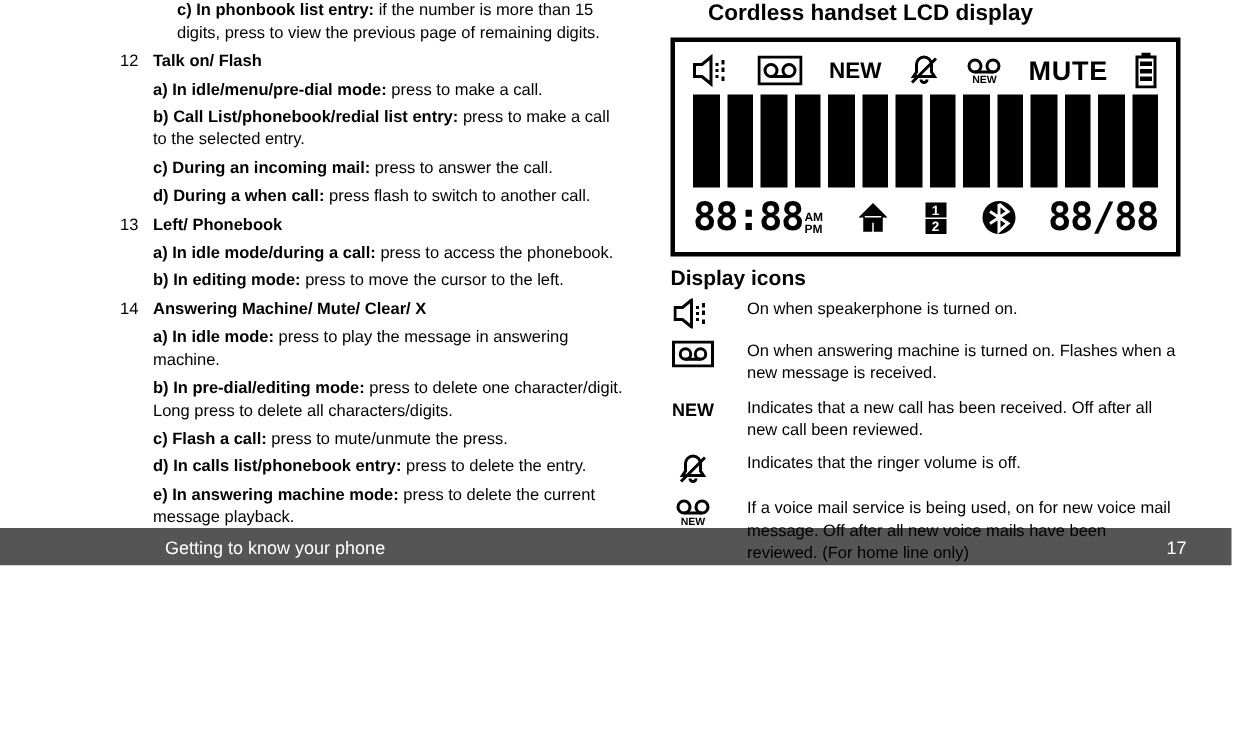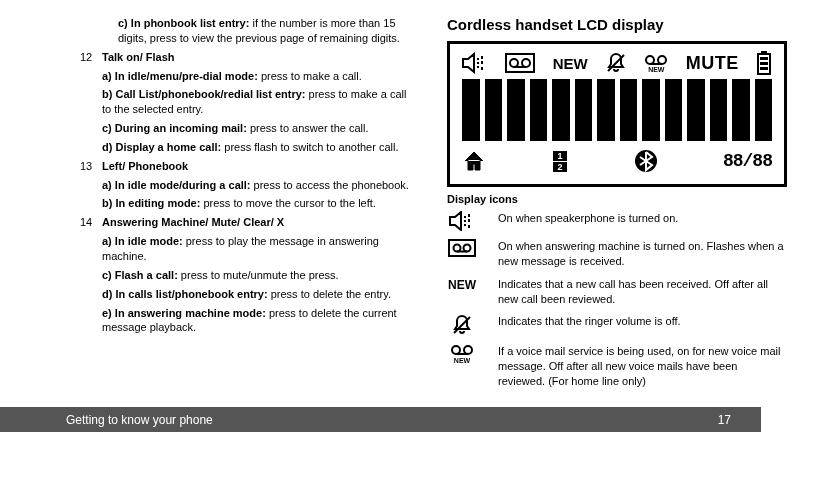--- a/index.html
+++ b/index.html
@@ -1,74 +1,75 @@
 <!DOCTYPE html>
 <html><head>
 <meta charset="utf-8">
 <style>
   * { box-sizing: border-box; margin: 0; padding: 0; }
   body { font-family: Arial, Helvetica, sans-serif; font-size: 11px; color: #000; background: #fff; width: 827px; }
-  .page { display: flex; width: 827px; height: 407px; padding: 16px 30px 0 70px; }
+  .page { display: flex; width: 827px; height: 352px; padding: 0 30px 0 70px; }
   .col { flex: 1; padding: 0 10px; }
   .col-left { padding-right: 20px; }
   .col-right { padding-left: 10px; }
   .item { margin-bottom: 4px; line-height: 1.35; }
   .num { display: inline-block; width: 22px; font-weight: normal; vertical-align: top; }
   .title { font-weight: bold; }
   .sub { padding-left: 22px; margin-bottom: 4px; line-height: 1.35; }
   .sub .lbl { font-weight: bold; }
   .sub .txt { font-weight: normal; }
   .subindent { padding-left: 38px; }
-  h2 { font-size: 15px; font-weight: bold; margin-bottom: 8px; }
-  h3 { font-size: 11px; font-weight: bold; margin: 6px 0 6px 0; }
+  h2 { font-size: 15px; font-weight: bold; margin-bottom: 8px; margin-left: 25px; }
+  h3 { font-size: 14px; font-weight: bold; margin: 6px 0 6px 0; }
   .lcd { border: 3px solid #000; width: 340px; height: 146px; padding: 6px 12px 6px 12px; display: flex; flex-direction: column; justify-content: space-between; }
   .lcd-row1 { display: flex; align-items: center; justify-content: space-between; height: 26px; }
   .lcd-bars { display: flex; gap: 5px; height: 62px; align-items: stretch; }
   .lcd-bars .bar { flex: 1; background: #000; }
   .lcd-row3 { display: flex; align-items: center; justify-content: space-between; height: 34px; }
   .segblock { font-family: monospace; font-weight: 900; letter-spacing: -1px; }
   .seg-time { font-size: 26px; }
-  .seg-date { font-size: 18px; font-family: Liberation Mono, monospace; }
+  .seg-date { font-size: 26px; }
   .ampm { display: inline-flex; flex-direction: column; font-size: 8px; font-weight: 900; line-height: 1; vertical-align: 6px; margin-left: 1px; }
   .mute { font-family: Arial; font-weight: 900; font-size: 18px; letter-spacing: 0.5px; }
   .newtxt { font-family: Arial; font-weight: 900; font-size: 15px; }
   .icon-desc { display: flex; align-items: flex-start; gap: 21px; margin-bottom: 8px; line-height: 1.35; }
   .icon-cell { width: 30px; flex-shrink: 0; display: flex; flex-direction: column; align-items: center; }
   .icon-cell .newlbl { font-size: 7px; font-weight: bold; }
-  .footer { background: #555; color: #fff; height: 25px; display: flex; align-items: center; justify-content: space-between; padding: 0 30px 0 66px; font-size: 12px; width: 761px; }
+  .footer { background: #555; color: #fff; height: 25px; display: flex; align-items: center; justify-content: space-between; padding: 0 30px 0 110px; font-size: 12px; width: 821px; }
   svg { display: block; }
 </style>
 </head>
 <body>
 
 <div class="page">
 
   <div class="col col-left">
     <div class="sub subindent">
       <span class="lbl">c) In phonbook list entry:</span><span class="txt"> if the number is more than 15 digits, press to view the previous page of remaining digits.</span>
     </div>
 
     <div class="item">
       <span class="num">12</span><span class="title">Talk on/ Flash</span>
     </div>
     <div class="sub"><span class="lbl">a) In idle/menu/pre-dial mode:</span><span class="txt"> press to make a call.</span></div>
     <div class="sub"><span class="lbl">b) Call List/phonebook/redial list entry:</span><span class="txt"> press to make a call to the selected entry.</span></div>
     <div class="sub"><span class="lbl">c) During an incoming mail:</span><span class="txt"> press to answer the call.</span></div>
-    <div class="sub"><span class="lbl">d) Display a home call:</span><span class="txt"> press flash to switch to another call.</span></div>
+    <div class="sub"><span class="lbl">d) During a when call:</span><span class="txt"> press flash to switch to another call.</span></div>
 
     <div class="item">
       <span class="num">13</span><span class="title">Left/ Phonebook</span>
     </div>
     <div class="sub"><span class="lbl">a) In idle mode/during a call:</span><span class="txt"> press to access the phonebook.</span></div>
     <div class="sub"><span class="lbl">b) In editing mode:</span><span class="txt"> press to move the cursor to the left.</span></div>
 
     <div class="item">
       <span class="num">14</span><span class="title">Answering Machine/ Mute/ Clear/ X</span>
     </div>
     <div class="sub"><span class="lbl">a) In idle mode:</span><span class="txt"> press to play the message in answering machine.</span></div>
+    <div class="sub"><span class="lbl">b) In pre-dial/editing mode:</span><span class="txt"> press to delete one character/digit. Long press to delete all characters/digits.</span></div>
     <div class="sub"><span class="lbl">c) Flash a call:</span><span class="txt"> press to mute/unmute the press.</span></div>
     <div class="sub"><span class="lbl">d) In calls list/phonebook entry:</span><span class="txt"> press to delete the entry.</span></div>
     <div class="sub"><span class="lbl">e) In answering machine mode:</span><span class="txt"> press to delete the current message playback.</span></div>
   </div>
 
   <div class="col col-right">
     <h2>Cordless handset LCD display</h2>
 
     <div class="lcd">
       <div class="lcd-row1">
@@ -113,20 +114,26 @@
           <div class="bar"></div>
           <div class="bar"></div>
           <div class="bar"></div>
           <div class="bar"></div>
           <div class="bar"></div>
           <div class="bar"></div>
           <div class="bar"></div>
           <div class="bar"></div>
       </div>
       <div class="lcd-row3">
+        <span>
+          <span class="segblock seg-time">88:88</span><span class="ampm">
+              <span>AM</span>
+              <span>PM</span>
+            </span>
+        </span>
         <svg width="24" height="24">
             <path d="M3 12 l9 -9 l9 9 M6 11 v10 h5 v-6 h2 v6 h5 v-10" fill="#000" stroke="#000" stroke-width="1"></path>
           </svg>
         <span style="display:inline-flex;flex-direction:column;align-items:center;width:18px;">
           <span style="background:#000;color:#fff;font-size:9px;font-weight:900;width:14px;text-align:center;">1</span>
           <span style="background:#000;color:#fff;font-size:9px;font-weight:900;width:14px;text-align:center;margin-top:1px;">2</span>
         </span>
         <svg width="24" height="24">
             <circle cx="12" cy="12" r="11" fill="#000"></circle>
             <path d="M12 3 v18 l6 -5 l-12 -8 M12 3 l6 5 l-12 8" fill="none" stroke="#fff" stroke-width="2"></path>

